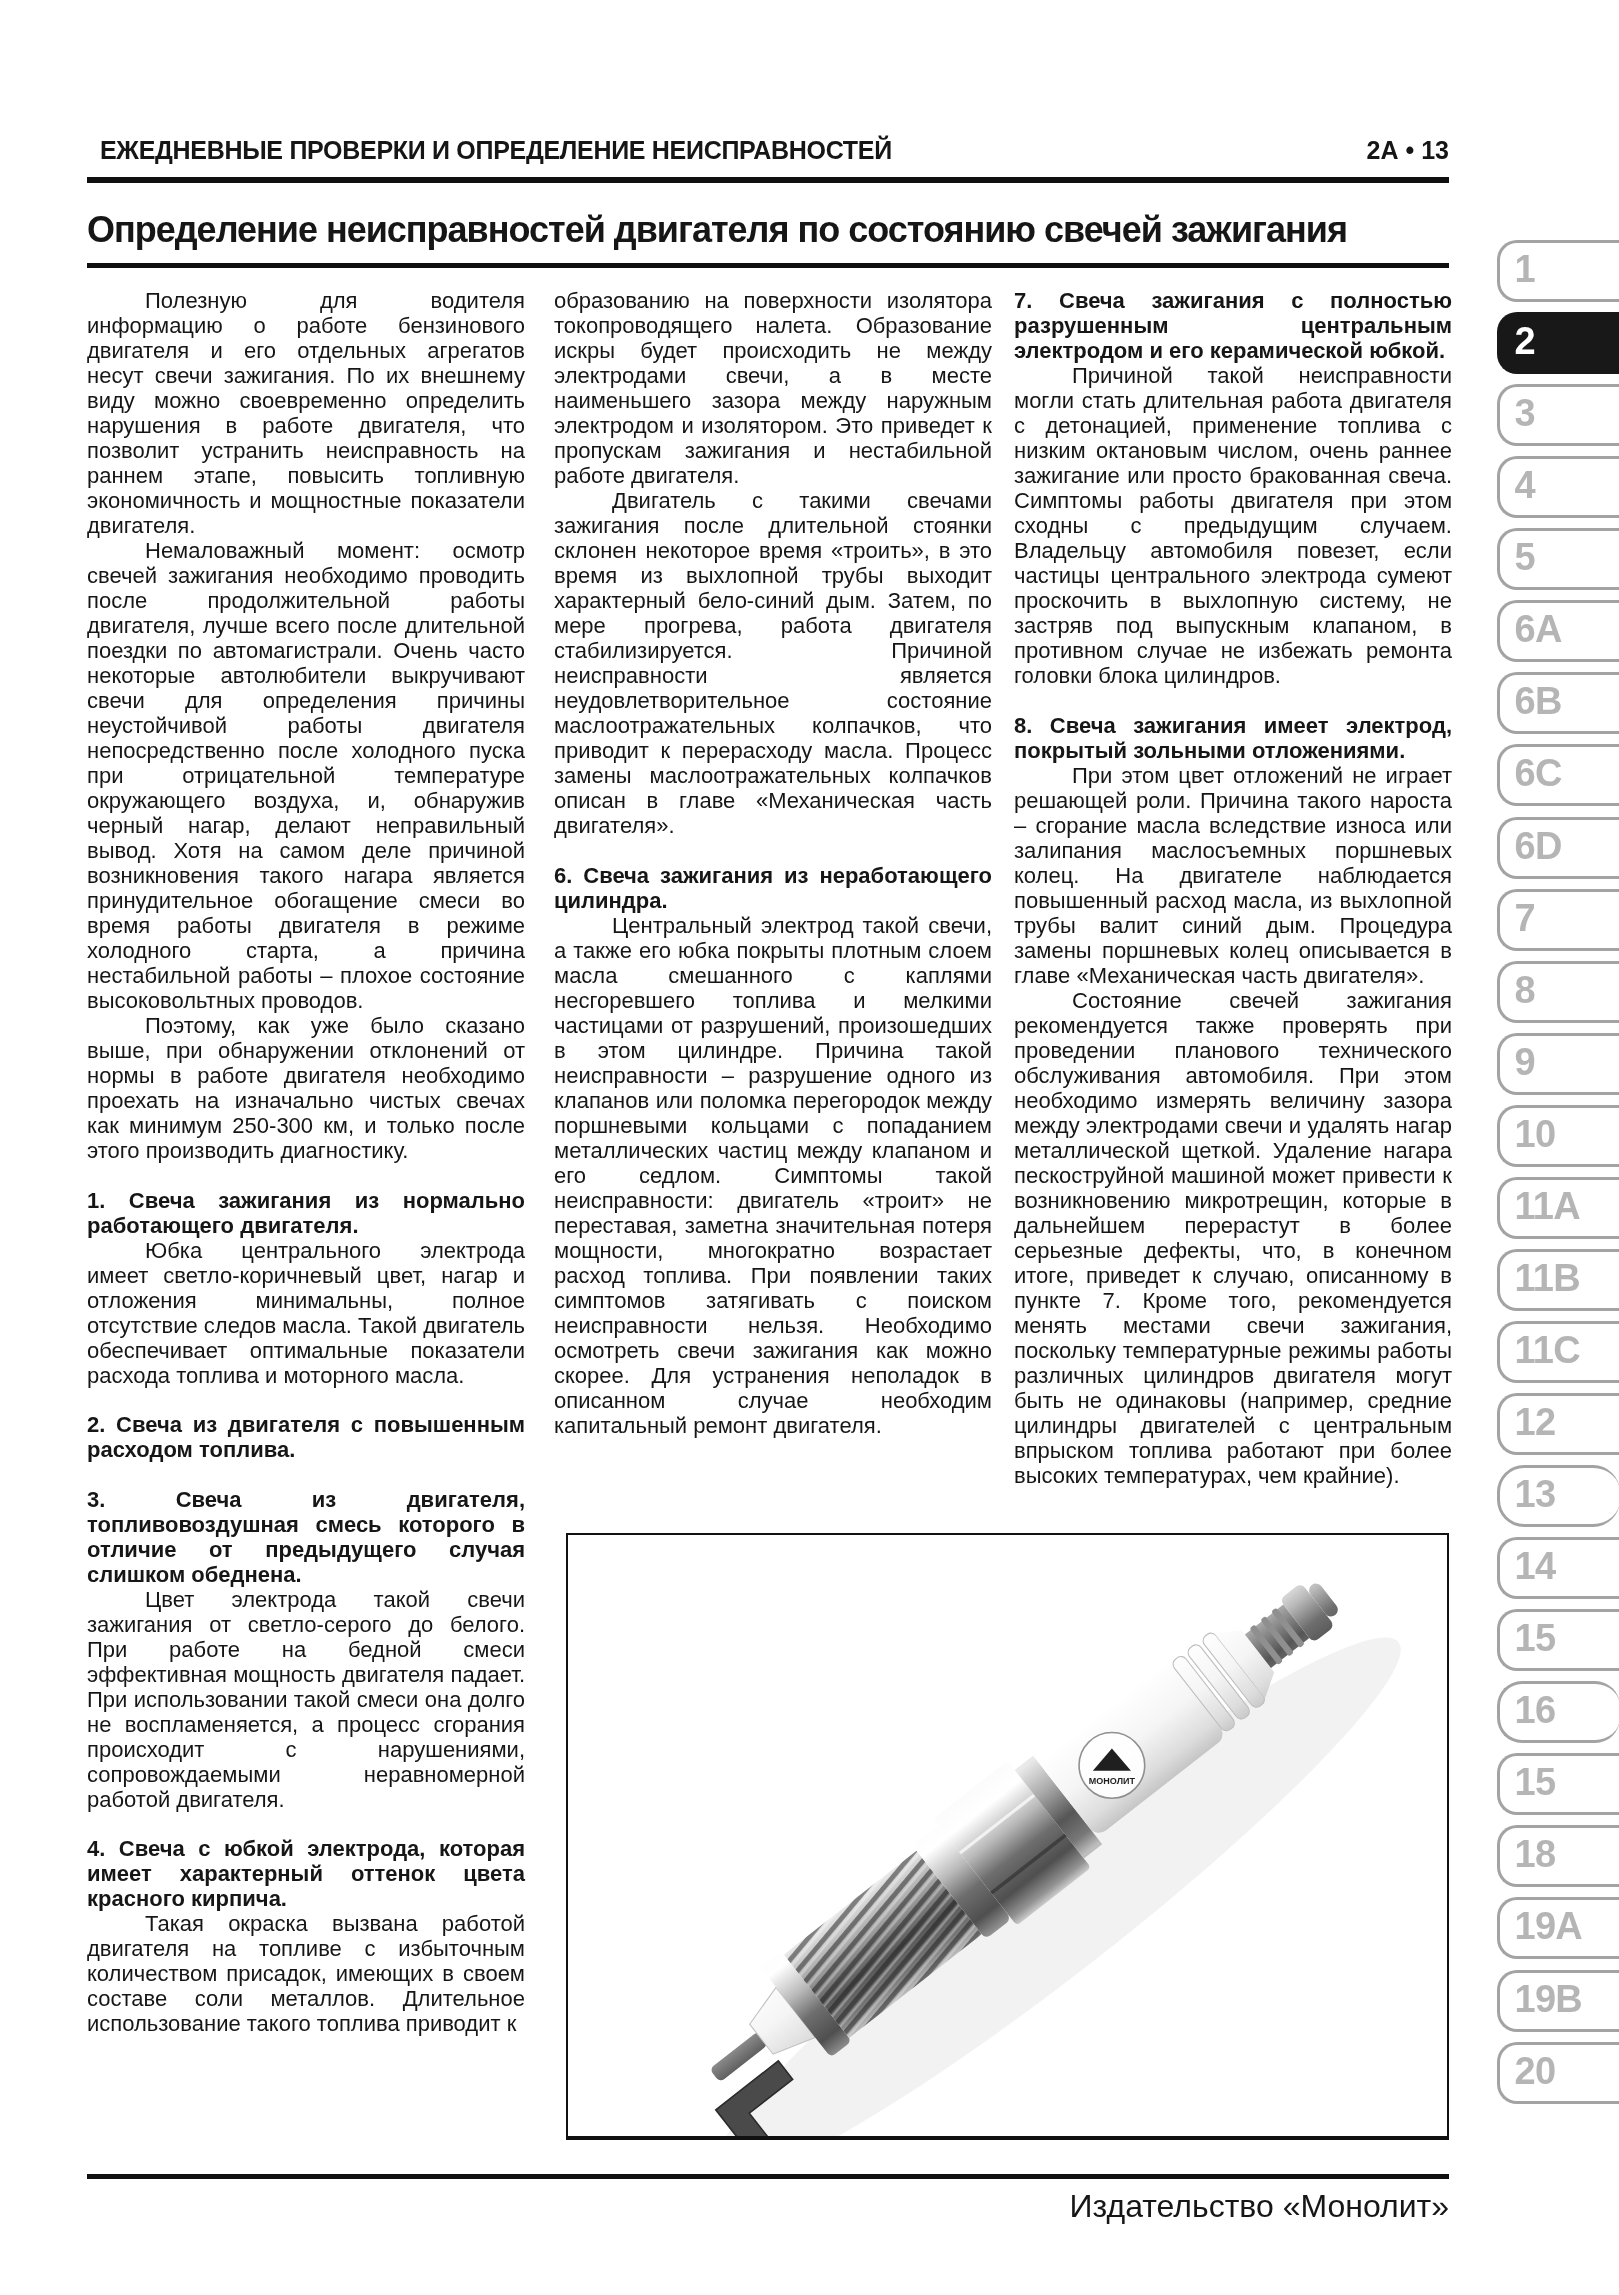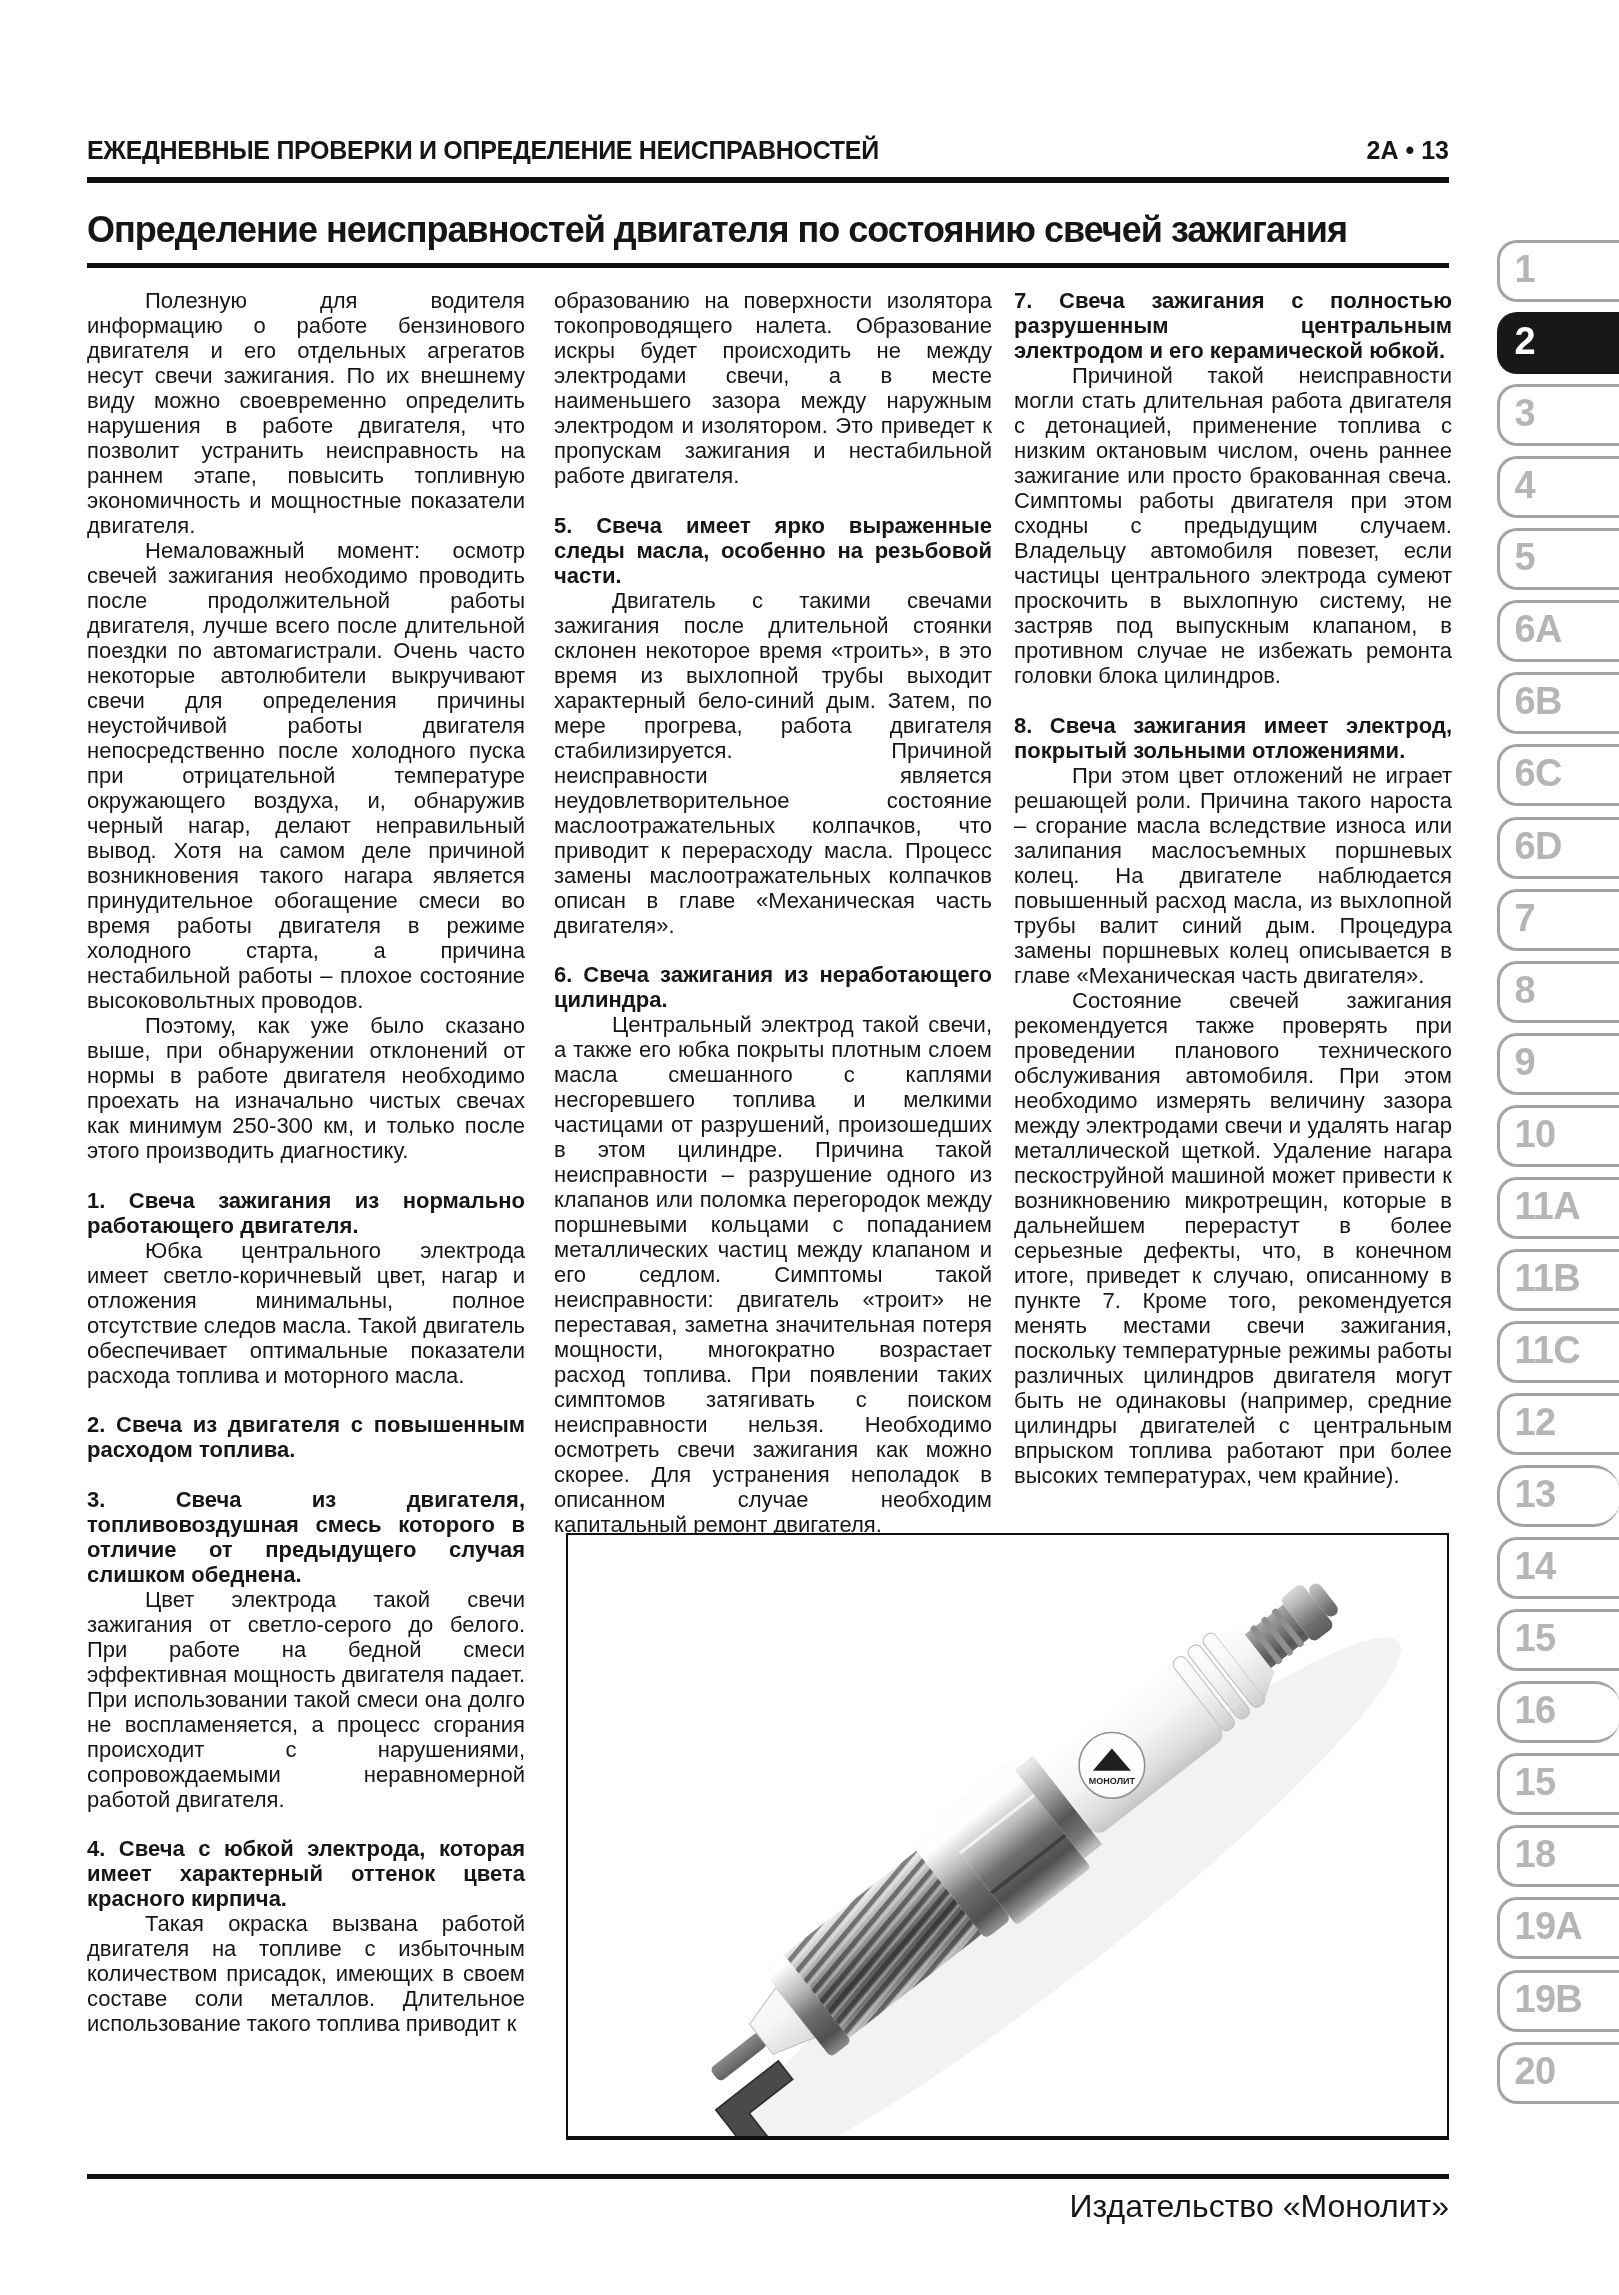--- a/index.html
+++ b/index.html
@@ -2,21 +2,21 @@
 <html style="font-size:10.6px"><head>
 <meta charset="utf-8">
 <style>
   html,body{margin:0;padding:0;background:#ffffff;}
   body{
     width:1620px;height:2295px;position:relative;overflow:hidden;
     font-family:"Liberation Sans","DejaVu Sans",sans-serif;color:#161616;
   }
   .abs{position:absolute;}
   
-  .header-left{left:87px;top:136px;font-size:25px;font-weight:bold;letter-spacing:-0.3px;white-space:nowrap;}
+  .header-left{left:100px;top:136px;font-size:25px;font-weight:bold;letter-spacing:-0.3px;white-space:nowrap;}
   .header-right{right:171px;top:136px;font-size:25px;font-weight:bold;white-space:nowrap;}
   .rule{background:#101010;}
   .rule-top{left:87px;top:177px;width:1362px;height:6px;}
   
   .page-title{left:87px;top:209px;width:1362px;font-size:36px;font-weight:bold;letter-spacing:-1px;white-space:nowrap;}
   .rule-title{left:87px;top:263px;width:1362px;height:5.3px;}
   
   .col{top:288px;width:438px;font-size:22px;line-height:25px;text-align:justify;}
   .col-1{left:87px;}
   .col-2{left:554px;}
@@ -58,21 +58,20 @@
     <div class="h">1. Свеча зажигания из нормально работающего двигателя.</div>
     <div class="p">Юбка центрального электрода имеет светло-коричневый цвет, нагар и отложения минимальны, полное отсутствие следов масла. Такой двигатель обеспечивает оптимальные показатели расхода топлива и моторного масла.</div>
     <div class="h">2. Свеча из двигателя с повышенным расходом топлива.</div>
     <div class="h">3. Свеча из двигателя, топливовоздушная смесь которого в отличие от предыдущего случая слишком обеднена.</div>
     <div class="p">Цвет электрода такой свечи зажигания от светло-серого до белого. При работе на бедной смеси эффективная мощность двигателя падает. При использовании такой смеси она долго не воспламеняется, а процесс сгорания происходит с нарушениями, сопровождаемыми неравномерной работой двигателя.</div>
     <div class="h">4. Свеча с юбкой электрода, которая имеет характерный оттенок цвета красного кирпича.</div>
     <div class="p">Такая окраска вызвана работой двигателя на топливе с избыточным количеством присадок, имеющих в своем составе соли металлов. Длительное использование такого топлива приводит к</div>
   </div>
 <div class="abs col col-2">
     <div class="p noindent">образованию на поверхности изолятора токопроводящего налета. Образование искры будет происходить не между электродами свечи, а в месте наименьшего зазора между наружным электродом и изолятором. Это приведет к пропускам зажигания и нестабильной работе двигателя.</div>
-    <div class="h">5. Свеча имеет ярко выраженные следы масла, особенно на резьбовой части.</div>
     <div class="p">Двигатель с такими свечами зажигания после длительной стоянки склонен некоторое время «троить», в это время из выхлопной трубы выходит характерный бело-синий дым. Затем, по мере прогрева, работа двигателя стабилизируется. Причиной неисправности является неудовлетворительное состояние маслоотражательных колпачков, что приводит к перерасходу масла. Процесс замены маслоотражательных колпачков описан в главе «Механическая часть двигателя».</div>
     <div class="h">6. Свеча зажигания из неработающего цилиндра.</div>
     <div class="p">Центральный электрод такой свечи, а также его юбка покрыты плотным слоем масла смешанного с каплями несгоревшего топлива и мелкими частицами от разрушений, произошедших в этом цилиндре. Причина такой неисправности – разрушение одного из клапанов или поломка перегородок между поршневыми кольцами с попаданием металлических частиц между клапаном и его седлом. Симптомы такой неисправности: двигатель «троит» не переставая, заметна значительная потеря мощности, многократно возрастает расход топлива. При появлении таких симптомов затягивать с поиском неисправности нельзя. Необходимо осмотреть свечи зажигания как можно скорее. Для устранения неполадок в описанном случае необходим капитальный ремонт двигателя.</div>
   </div>
 <div class="abs col col-3">
     <div class="h">7. Свеча зажигания с полностью разрушенным центральным электродом и его керамической юбкой.</div>
     <div class="p">Причиной такой неисправности могли стать длительная работа двигателя с детонацией, применение топлива с низким октановым числом, очень раннее зажигание или просто бракованная свеча. Симптомы работы двигателя при этом сходны с предыдущим случаем. Владельцу автомобиля повезет, если частицы центрального электрода сумеют проскочить в выхлопную систему, не застряв под выпускным клапаном, в противном случае не избежать ремонта головки блока цилиндров.</div>
     <div class="h">8. Свеча зажигания имеет электрод, покрытый зольными отложениями.</div>
     <div class="p">При этом цвет отложений не играет решающей роли. Причина такого нароста – сгорание масла вследствие износа или залипания маслосъемных поршневых колец. На двигателе наблюдается повышенный расход масла, из выхлопной трубы валит синий дым. Процедура замены поршневых колец описывается в главе «Механическая часть двигателя».</div>
     <div class="p">Состояние свечей зажигания рекомендуется также проверять при проведении планового технического обслуживания автомобиля. При этом необходимо измерять величину зазора между электродами свечи и удалять нагар металлической щеткой. Удаление нагара пескоструйной машиной может привести к возникновению микротрещин, которые в дальнейшем перерастут в более серьезные дефекты, что, в конечном итоге, приведет к случаю, описанному в пункте 7. Кроме того, рекомендуется менять местами свечи зажигания, поскольку температурные режимы работы различных цилиндров двигателя могут быть не одинаковы (например, средние цилиндры двигателей с центральным впрыском топлива работают при более высоких температурах, чем крайние).</div>

